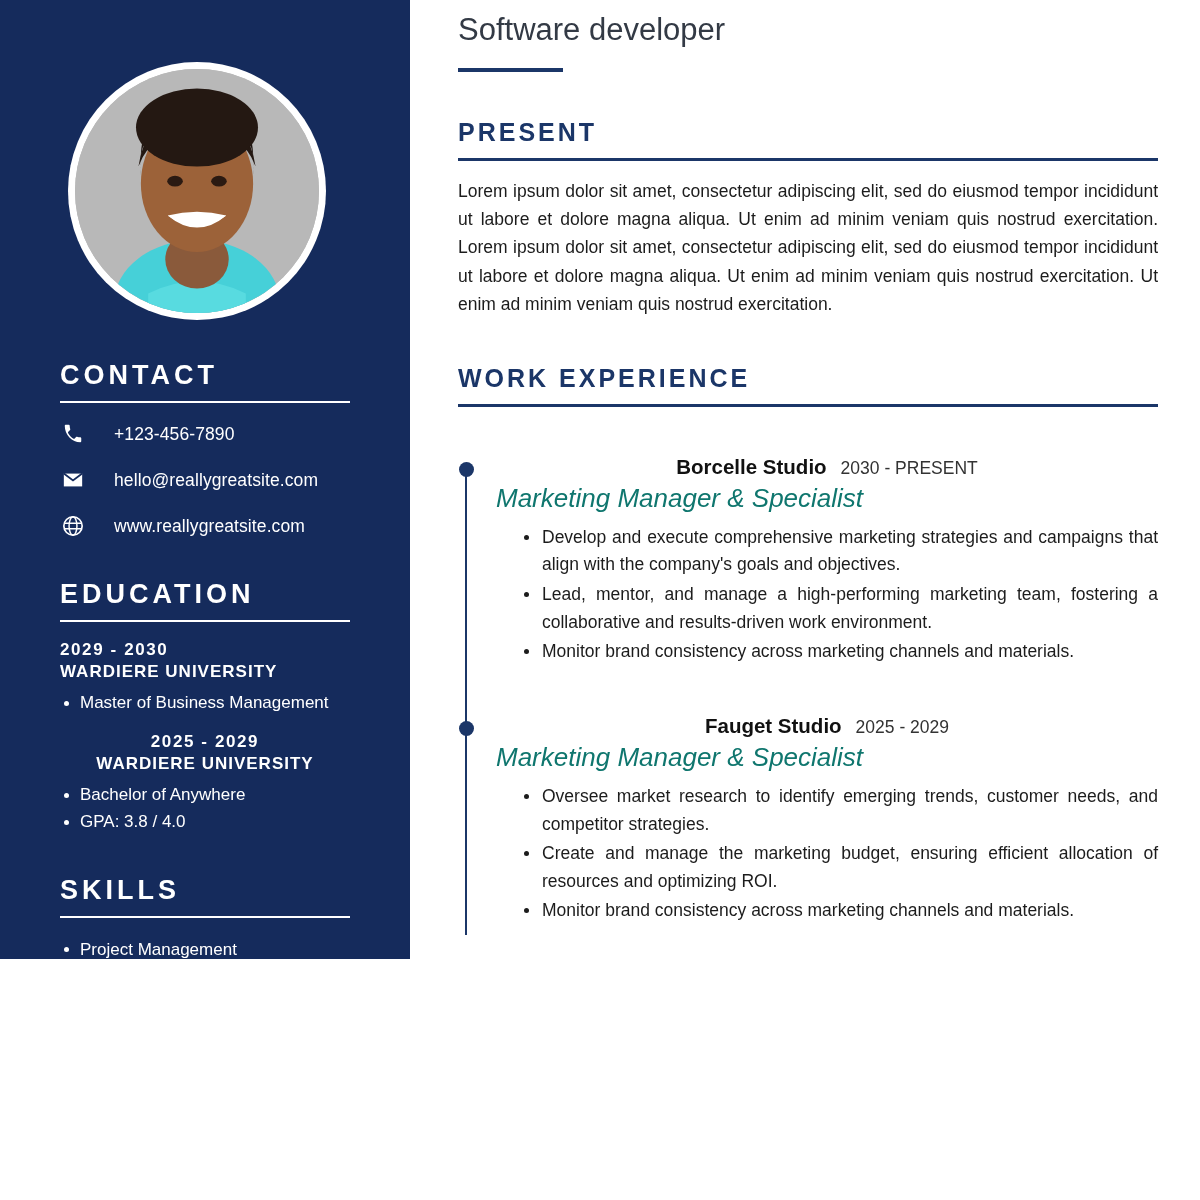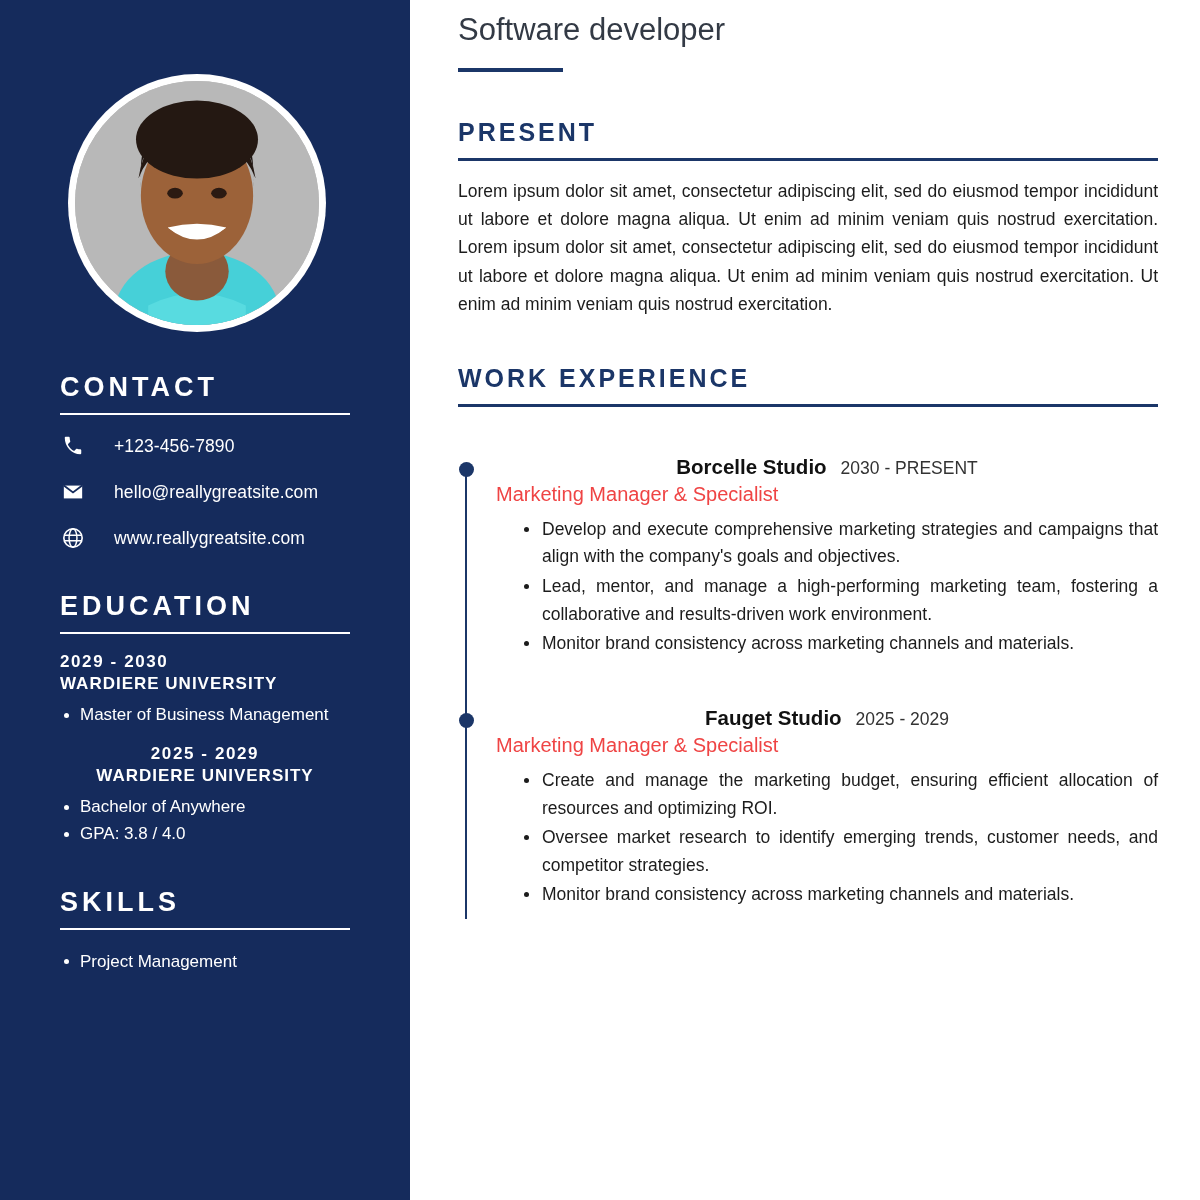--- a/index.html
+++ b/index.html
@@ -12,24 +12,24 @@
   .page {
     position: relative;
     width: 1200px; height: 1200px;
     display: flex;
     background: #ffffff;
   }
 
   
   .sidebar {
     width: 410px;
-    height: 1200px;
+    height: 959px;
     background: #152b5c;
     color: #ffffff;
-    padding: 12px 60px;
+    padding: 0 60px;
     position: relative;
     flex: 0 0 410px;
   }
   .avatar-wrap {
     margin-top: 62px;
     margin-left: 8px;
     width: 258px; height: 258px;
     border-radius: 50%;
     background: #ffffff;
     padding: 7px;
@@ -204,24 +204,25 @@
     font-weight: 700;
     color: #111111;
   }
   .exp-dates {
     font-size: 17.5px;
     color: #333333;
     white-space: nowrap;
     padding-left: 14px;
   }
   .exp-role {
-    font-size: 20px;
-    color: #ef4444;
+    font-size: 26px;
+    color: #0f766e;
     margin-top: 4px;
     margin-bottom: 10px;
+    font-style: italic;
   }
   .exp-list { list-style: none; padding-left: 26px; }
   .exp-list li {
     font-size: 17.5px;
     line-height: 1.58;
     color: #1c1c1c;
     position: relative;
     padding-left: 20px;
     margin-bottom: 2px;
     text-align: justify;
@@ -357,20 +358,20 @@
       </div>
 
       <div class="exp-item">
         <div class="exp-dot"></div>
         <div class="exp-head">
           <span class="exp-company">Fauget Studio</span>
           <span class="exp-dates">2025 -  2029</span>
         </div>
         <div class="exp-role">Marketing Manager &amp; Specialist</div>
         <ul class="exp-list">
+          <li>Oversee market research to identify emerging trends, customer needs, and competitor strategies.</li>
           <li>Create and manage the marketing budget, ensuring efficient allocation of resources and optimizing ROI.</li>
-          <li>Oversee market research to identify emerging trends, customer needs, and competitor strategies.</li>
           <li>Monitor brand consistency across marketing channels and materials.</li>
         </ul>
       </div>
     </div>
   </main>
 </div>
 
 </body></html>

